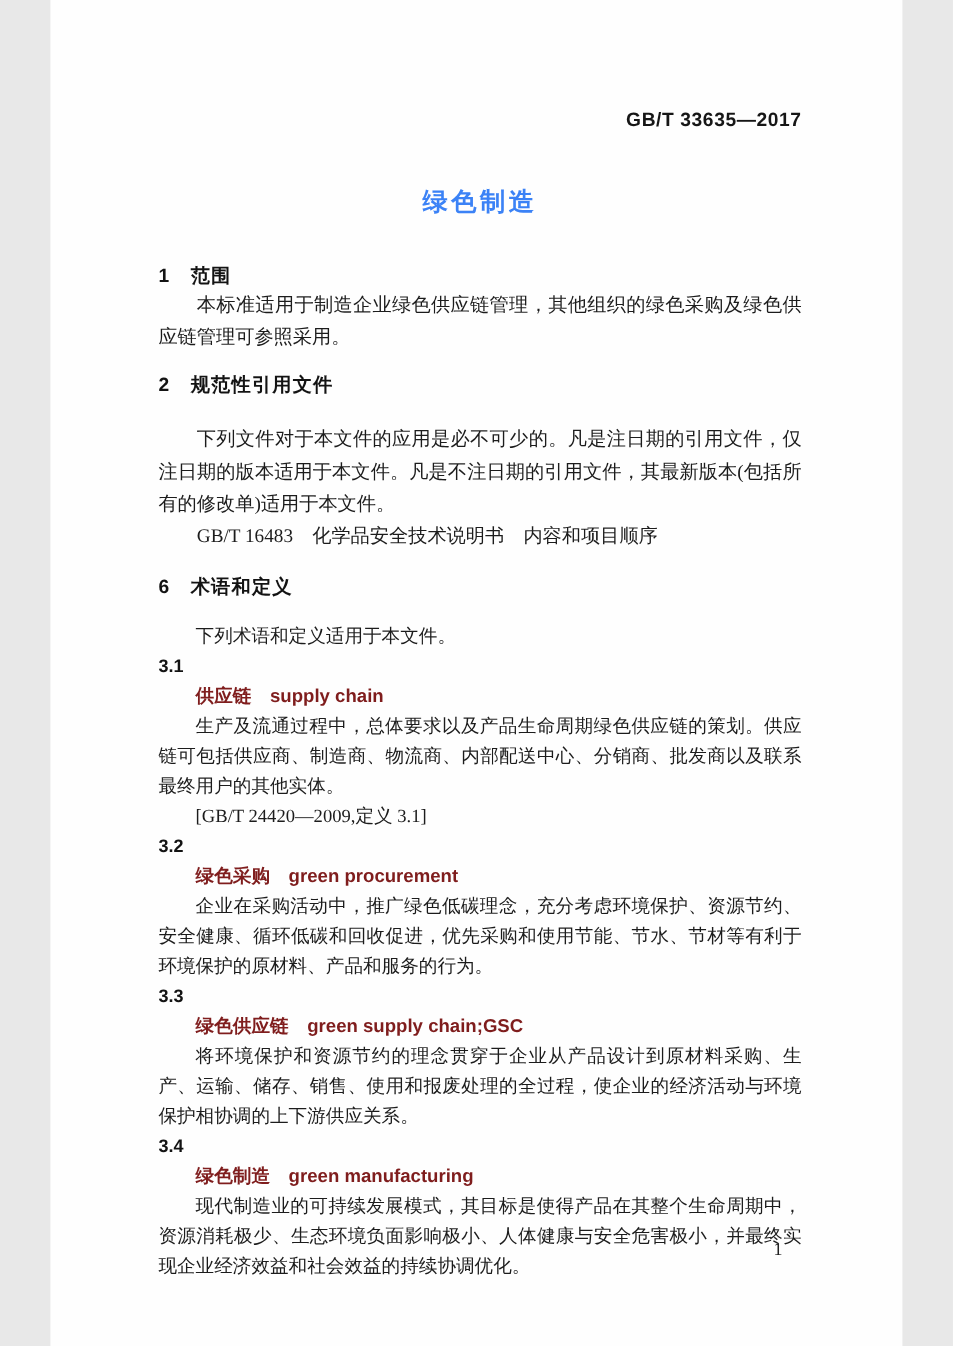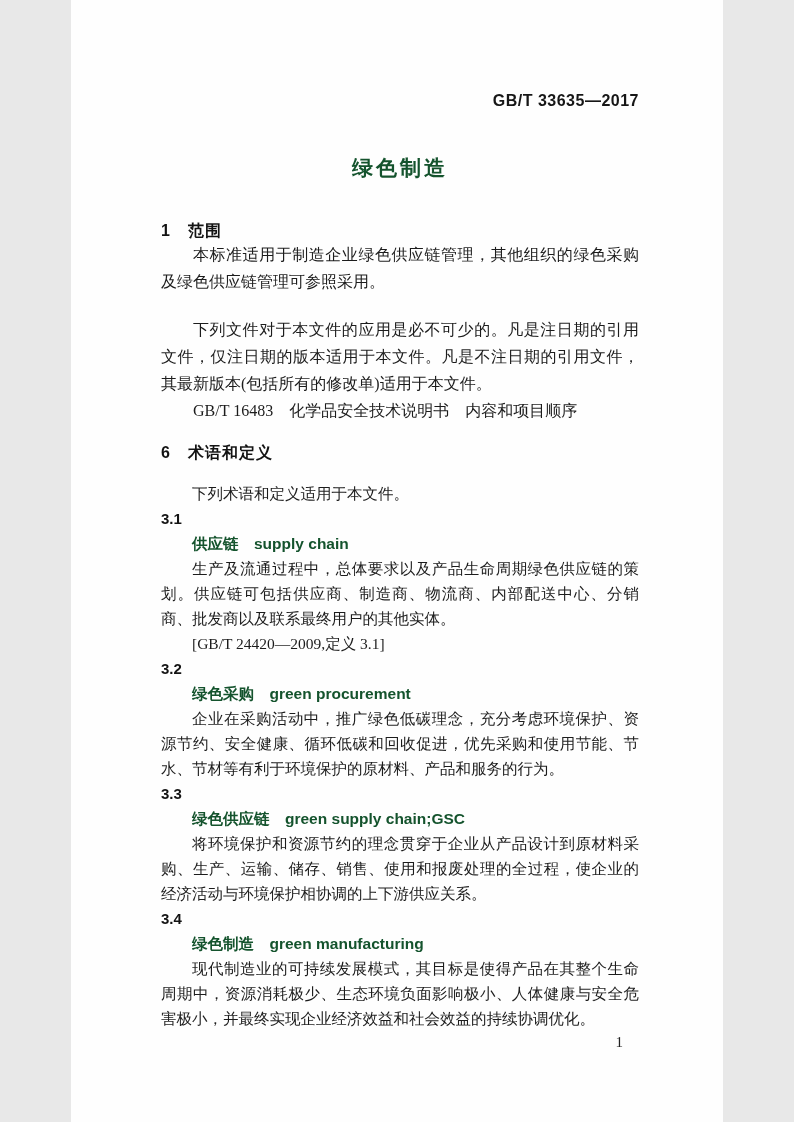--- a/index.html
+++ b/index.html
@@ -2,21 +2,21 @@
 <html><head>
 <meta charset="utf-8">
 <style>
   html, body {
     margin: 0;
     padding: 0;
     background: #e8e8e8;
   }
   .page {
     position: relative;
-    width: 652px;
+    width: 710px;
     height: 1122px;
     margin: 0 auto;
     background: #fefefe;
     overflow: hidden;
     color: #1c1c1c;
     font-family: "Liberation Serif", serif;
   }
   .inner {
     padding: 0 84px 0 90px;
   }
@@ -28,21 +28,21 @@
     font-size: 16px;
     letter-spacing: 0.5px;
     color: #161616;
   }
   .doc-title {
     text-align: center;
     font-family: "Liberation Sans", sans-serif;
     font-weight: bold;
     font-size: 21px;
     letter-spacing: 3px;
-    color: #14532d;
+    color: #3b82f6;
     margin: 0;
   }
   .doc-title.line1 { margin-top: 44px; }
   .doc-title.line2 { margin-top: 12px; }
 
   .sec-heading {
     font-family: "Liberation Sans", sans-serif;
     font-weight: bold;
     font-size: 16px;
     letter-spacing: 1px;
@@ -81,21 +81,21 @@
     font-family: "Liberation Sans", sans-serif;
     font-weight: bold;
     font-size: 15px;
     color: #131313;
   }
   .term-name {
     font-family: "Liberation Sans", sans-serif;
     font-weight: bold;
     font-size: 15.5px;
     text-indent: 2em;
-    color: #14532d;
+    color: #7f1d1d;
   }
   .term-def {
     text-indent: 2em;
     text-align: justify;
   }
   .term-src {
     text-indent: 2em;
   }
   .page-number {
     position: absolute;
@@ -114,20 +114,21 @@
 
     <div class="doc-header">
       <span>GB/T 33635—2017</span>
     </div>
 
     <div class="doc-title line1">绿色制造</div>
 
     <div class="sec-heading h1">1　范围</div>
     <div class="para">本标准适用于制造企业绿色供应链管理，其他组织的绿色采购及绿色供应链管理可参照采用。</div>
 
+    <div class="sec-heading h2">2　规范性引用文件</div>
     <div class="para first">下列文件对于本文件的应用是必不可少的。凡是注日期的引用文件，仅注日期的版本适用于本文件。凡是不注日期的引用文件，其最新版本(包括所有的修改单)适用于本文件。</div>
     <div class="ref-line">GB/T 16483　化学品安全技术说明书　内容和项目顺序</div>
 
     <div class="sec-heading h3">6　术语和定义</div>
 
     <div class="terms">
       <div class="intro">下列术语和定义适用于本文件。</div>
 
       <div class="term-no">3.1</div>
       <div class="term-name">供应链　supply chain</div>

